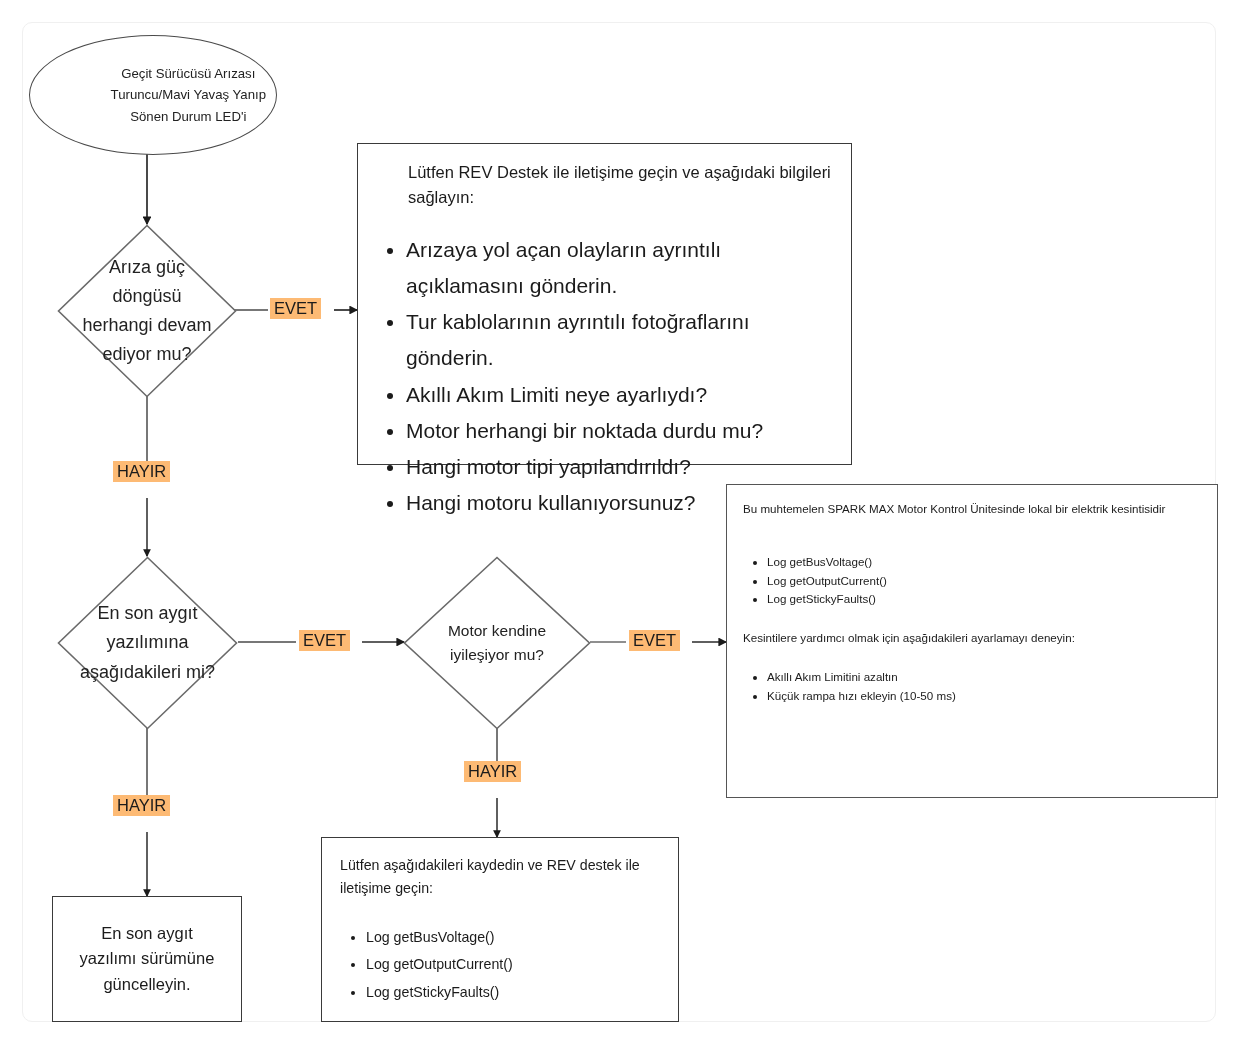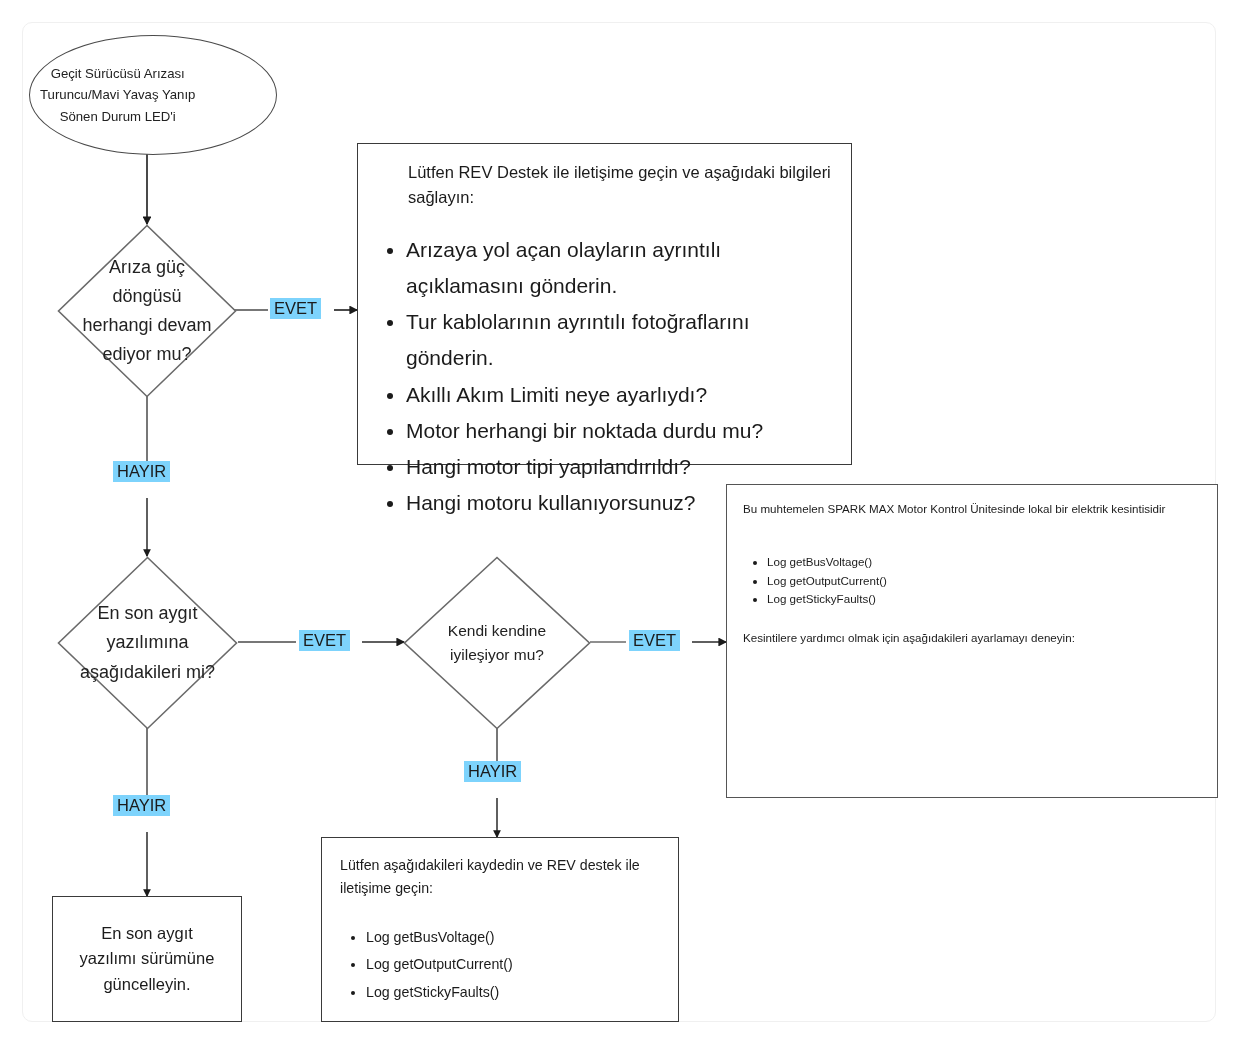--- a/index.html
+++ b/index.html
@@ -34,21 +34,21 @@
     position: absolute;
     box-sizing: border-box;
     background: #ffffff;
   }
   
   .ellipse {
     border: 1.6px solid #4a4a4a;
     border-radius: 50%;
     display: flex;
     align-items: center;
-    justify-content: flex-start;
+    justify-content: flex-end;
     text-align: center;
   }
   .ellipse .txt {
     font-size: 13.2px;
     line-height: 1.63;
     color: #222;
     padding: 0 10px;
   }
   
   .diamond-wrap {
@@ -127,21 +127,21 @@
   .box-plain .txt {
     font-size: 16.5px;
     line-height: 1.55;
     color: #1b1b1b;
   }
   
   .edge-label {
     position: absolute;
     font-size: 16.5px;
     color: #1b1b1b;
-    background: #7dd3fc;
+    background: #fdba74;
     padding: 1px 4px;
     white-space: nowrap;
   }
   svg.edges {
     position: absolute;
     left: 0;
     top: 0;
     width: 1236px;
     height: 1051px;
     pointer-events: none;
@@ -241,39 +241,43 @@
       </div>
     </div>
   </div>
 
   <div class="diamond-wrap" style="left:403px; top:556px; width:188px; height:174px;">
     <svg class="diamond-shape" viewBox="0 0 188 174" preserveAspectRatio="none">
       <polygon points="94,1.5 186.5,87 94,172.5 1.5,87" fill="#ffffff" stroke="#6a6a6a" stroke-width="1.6"></polygon>
     </svg>
     <div class="diamond-label big">
       <div class="txt" style="width:92%;">
-        <div>Kendi kendine</div>
+        <div>Motor kendine</div>
         <div>iyileşiyor mu?</div>
       </div>
     </div>
   </div>
 
   <div class="node rect thin box-sm" style="left:726px; top:484px; width:492px; height:314px;">
     <div class="body" style="padding:15px 16px;">
       <p>Bu muhtemelen SPARK MAX Motor Kontrol Ünitesinde lokal bir elektrik kesintisidir</p>
       <div class="spacer"></div>
       <div class="spacer"></div>
       <ul>
         <li>Log getBusVoltage()</li>
         <li>Log getOutputCurrent()</li>
         <li>Log getStickyFaults()</li>
       </ul>
       <div class="spacer" style="height:20px;"></div>
       <p>Kesintilere yardımcı olmak için aşağıdakileri ayarlamayı deneyin:</p>
       <div class="spacer"></div>
+      <ul>
+        <li>Akıllı Akım Limitini azaltın</li>
+        <li>Küçük rampa hızı ekleyin (10-50 ms)</li>
+      </ul>
     </div>
   </div>
 
   <div class="node rect box-md" style="left:321px; top:837px; width:358px; height:185px;">
     <div class="body">
       <p>Lütfen aşağıdakileri kaydedin ve REV destek ile iletişime geçin:</p>
       <div class="spacer"></div>
       <ul>
         <li>Log getBusVoltage()</li>
         <li>Log getOutputCurrent()</li>

